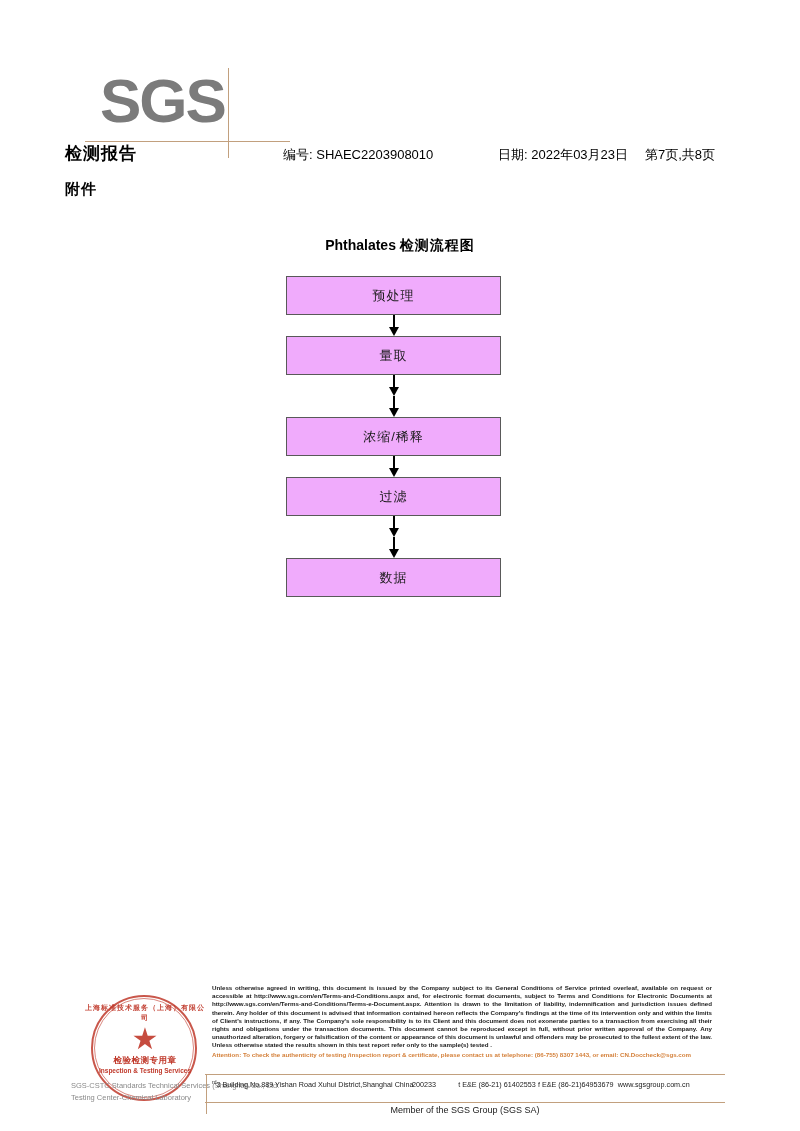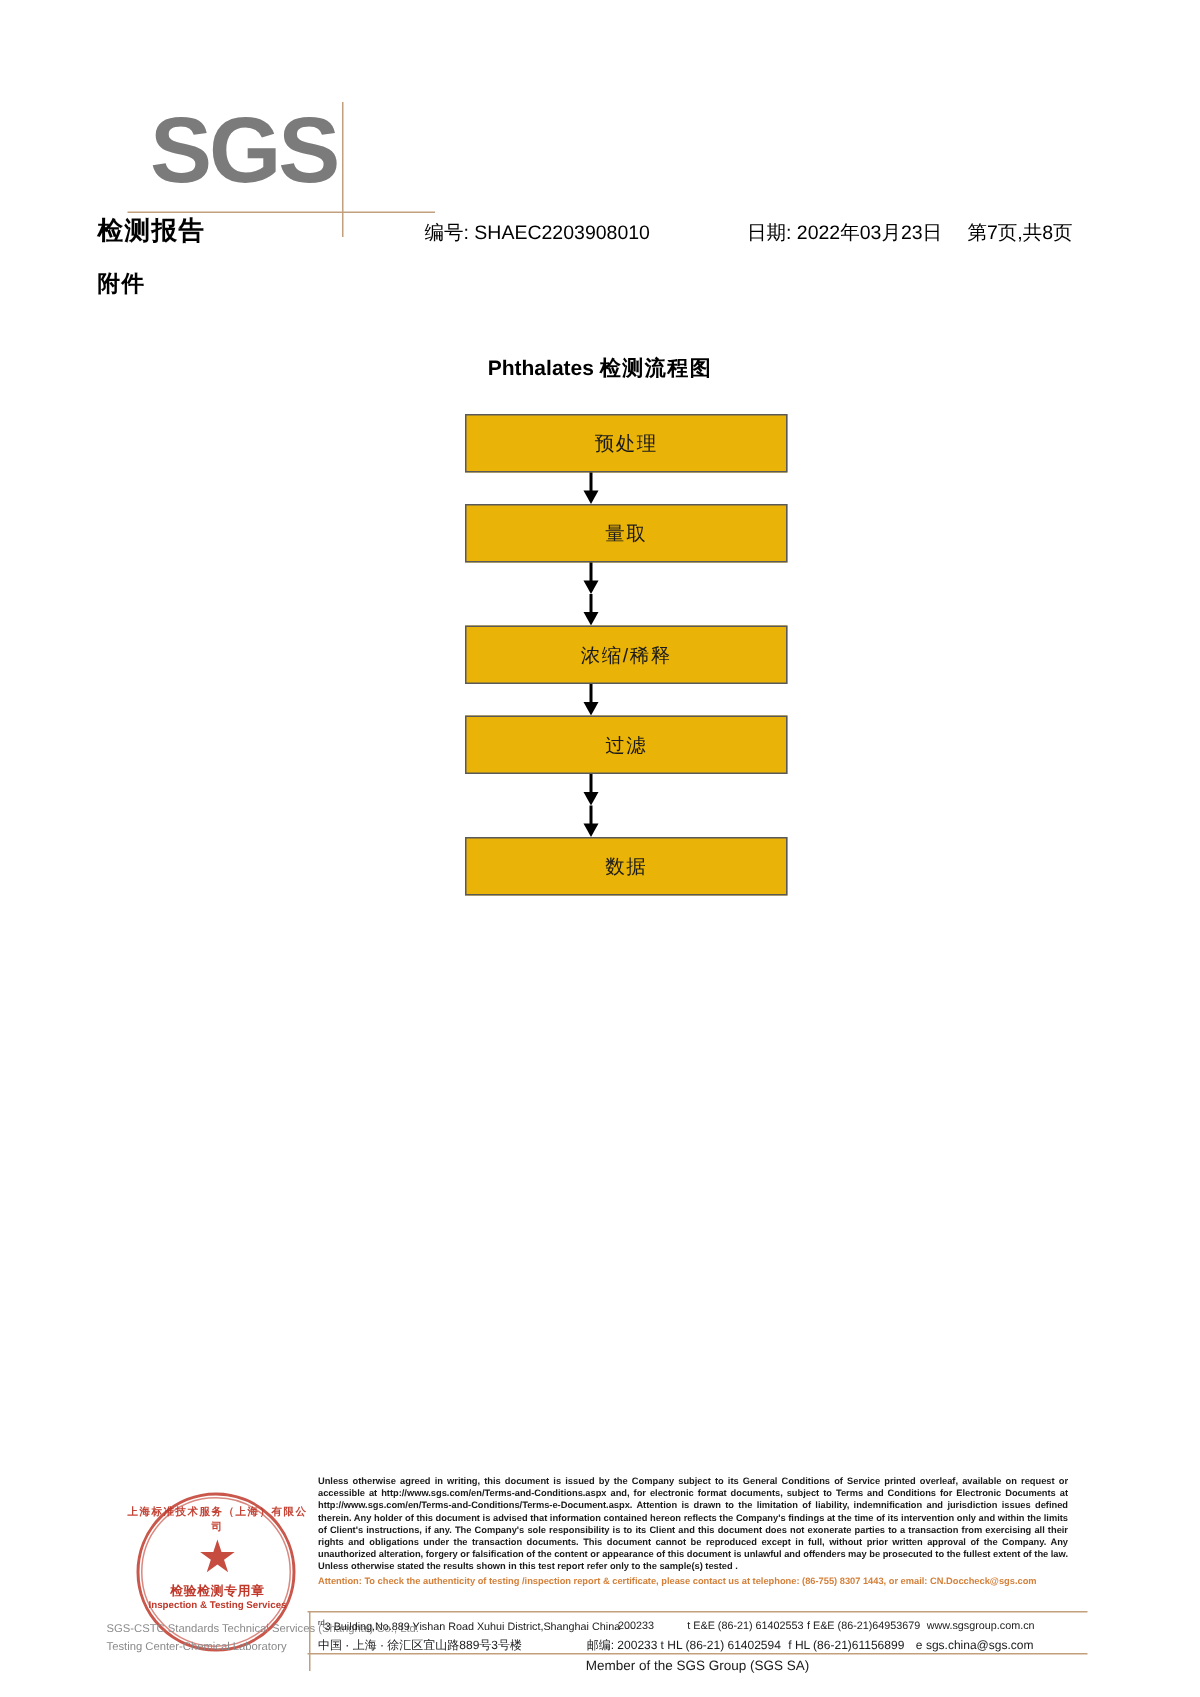--- a/index.html
+++ b/index.html
@@ -120,22 +120,21 @@
   }
   .flow-node {
     position: relative;
     width: 215px;
     height: 39px;
     border: 1px solid #595959;
     box-sizing: border-box;
     display: flex;
     align-items: center;
     justify-content: center;
-    background: #eab308;
-    margin-left: 24px;
+    background: #f0abfc;
   }
   .flow-node .node-label {
     font-size: 13px;
     color: #1a1a1a;
     letter-spacing: 1px;
   }
   .flow-arrow {
     position: relative;
     width: 215px;
     height: 21px;
@@ -434,26 +433,19 @@
   <div class="footer-divider"></div>
 
   <div class="addr-table">
     <div class="addr-row">
       <span class="addr-c1"><span class="sup">rd</span><span>3 Building,No.889 Yishan Road Xuhui District,Shanghai China</span></span>
       <span class="addr-c2">200233</span>
       <span class="addr-c3">t E&amp;E (86-21) 61402553</span>
       <span class="addr-c4">f E&amp;E (86-21)64953679</span>
       <span class="addr-c5">www.sgsgroup.com.cn</span>
     </div>
-    <div class="addr-row zh">
-      <span class="addr-c1">中国 · 上海 · 徐汇区宜山路889号3号楼</span>
-      <span class="addr-c2">邮编: 200233</span>
-      <span class="addr-c3">t HL (86-21) 61402594</span>
-      <span class="addr-c4">f HL (86-21)61156899</span>
-      <span class="addr-c5">e  sgs.china@sgs.com</span>
-    </div>
   </div>
 
   <div class="footer-rule-bottom"></div>
 
   <div class="member-line">Member of the SGS Group (SGS SA)</div>
 
 </div>
 
 </body></html>

